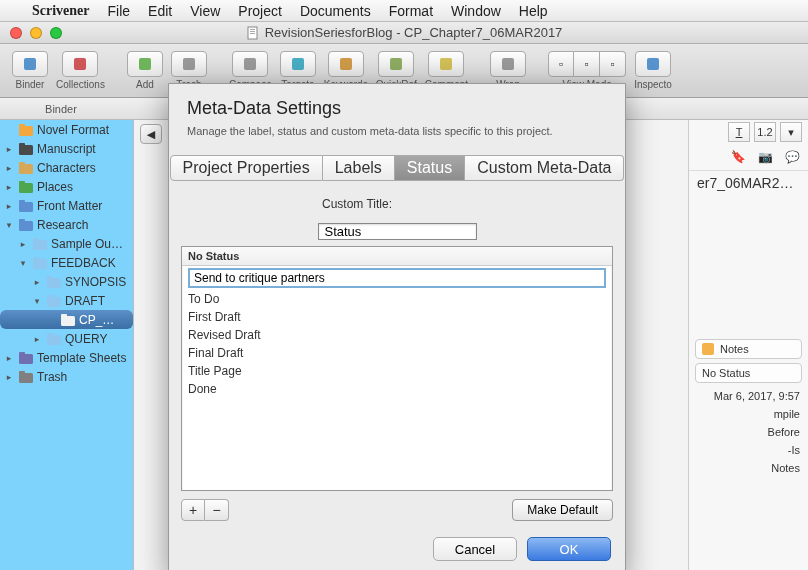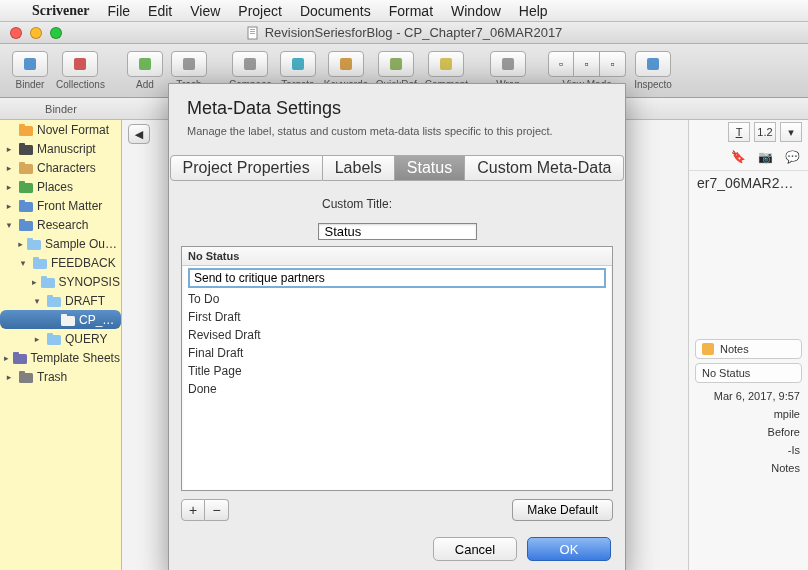--- a/index.html
+++ b/index.html
@@ -29,21 +29,21 @@
 .tool .multibtn .seg { width: 26px; background: linear-gradient(#fdfdfd, #e5e5e5); border: 1px solid #aaa; display: flex; align-items: center; justify-content: center; font-size: 12px; }
 .tool .multibtn .seg:first-child { border-radius: 4px 0 0 4px; }
 .tool .multibtn .seg:last-child { border-radius: 0 4px 4px 0; border-left: none; }
 .tool .multibtn .seg:not(:first-child):not(:last-child){ border-left:none; }
 
 
 .binder-bar { height: 22px; background: linear-gradient(#f0f0f0,#e0e0e0); border-bottom: 1px solid #bbb; display:flex; align-items:center; font-size:11px; }
 .binder-bar .binder-label { flex:0 0 122px; text-align:center; color:#555; }
 
 .main { display: flex; height: calc(570px - 22px - 22px - 54px - 22px); }
-.sidebar { width: 122px; background: #fef9c3; border-right: 1px solid #bbb; overflow: hidden; }
+.sidebar { width: 134px; background: #7dd3fc; border-right: 1px solid #bbb; overflow: hidden; }
 .sidebar ul { list-style: none; }
 .sidebar li { display: flex; align-items: center; gap: 4px; padding: 2px 4px; font-size: 12px; white-space: nowrap; cursor: default; }
 .sidebar li .arrow { width: 10px; display: inline-block; text-align: center; color: #555; font-size: 9px; }
 .sidebar li.selected { background: linear-gradient(#5b90c8,#3a6ea5); color: #fff; border-radius: 6px; }
 .sidebar li.depth1 { padding-left: 18px; }
 .sidebar li.depth2 { padding-left: 32px; }
 .sidebar li.depth3 { padding-left: 46px; }
 .sb-icon { width: 15px; height: 15px; display:inline-flex; align-items:center; justify-content:center; }
 
 .content { flex: 1; position: relative; background: #f3f3f3; }

